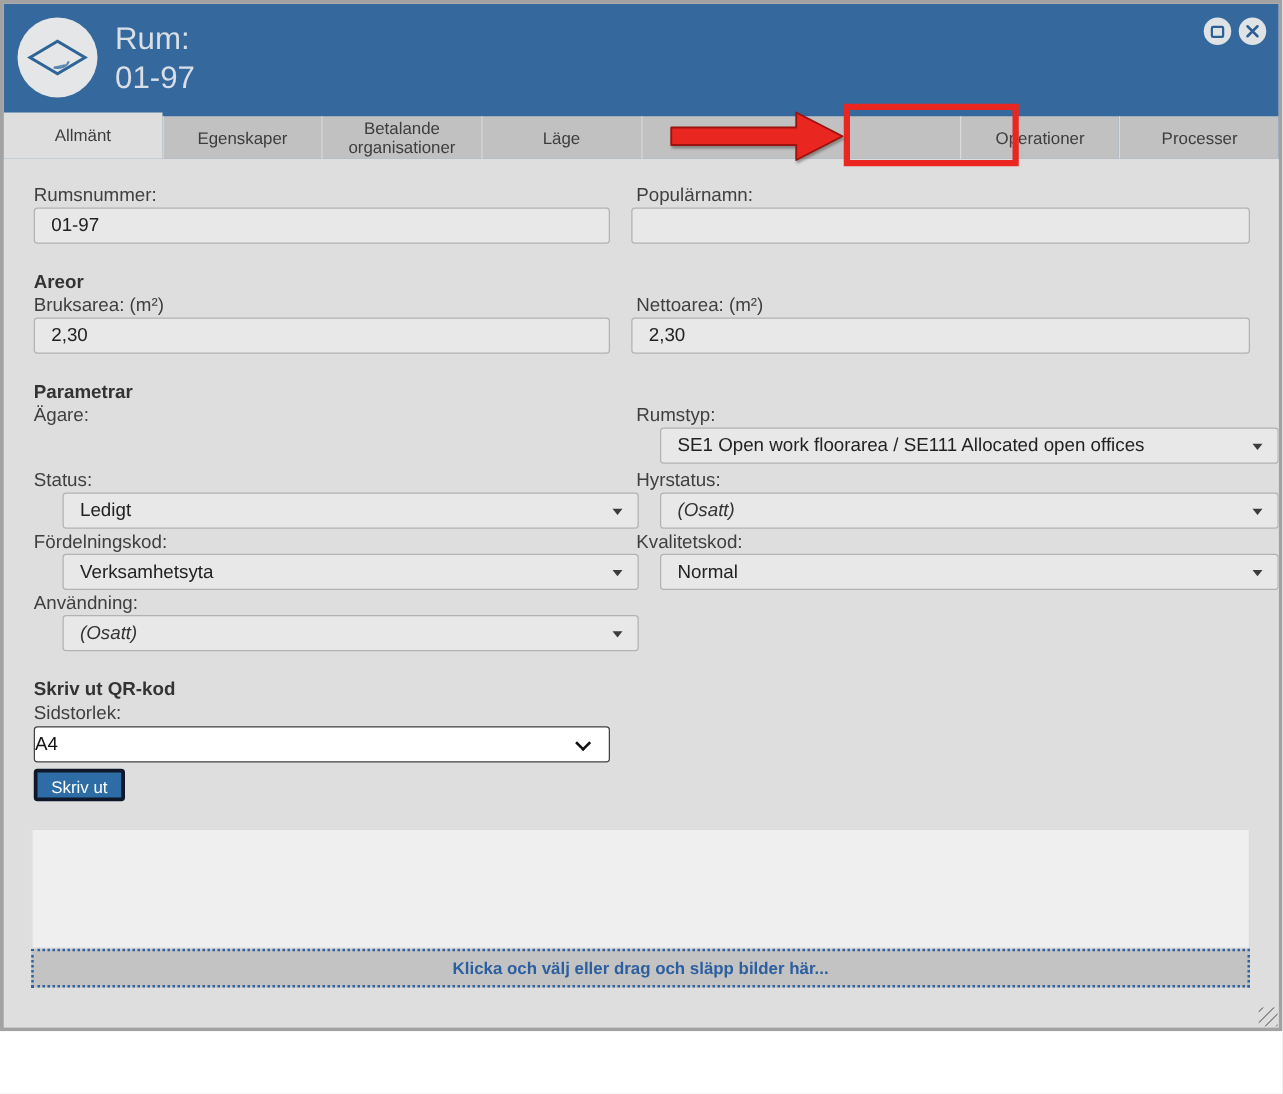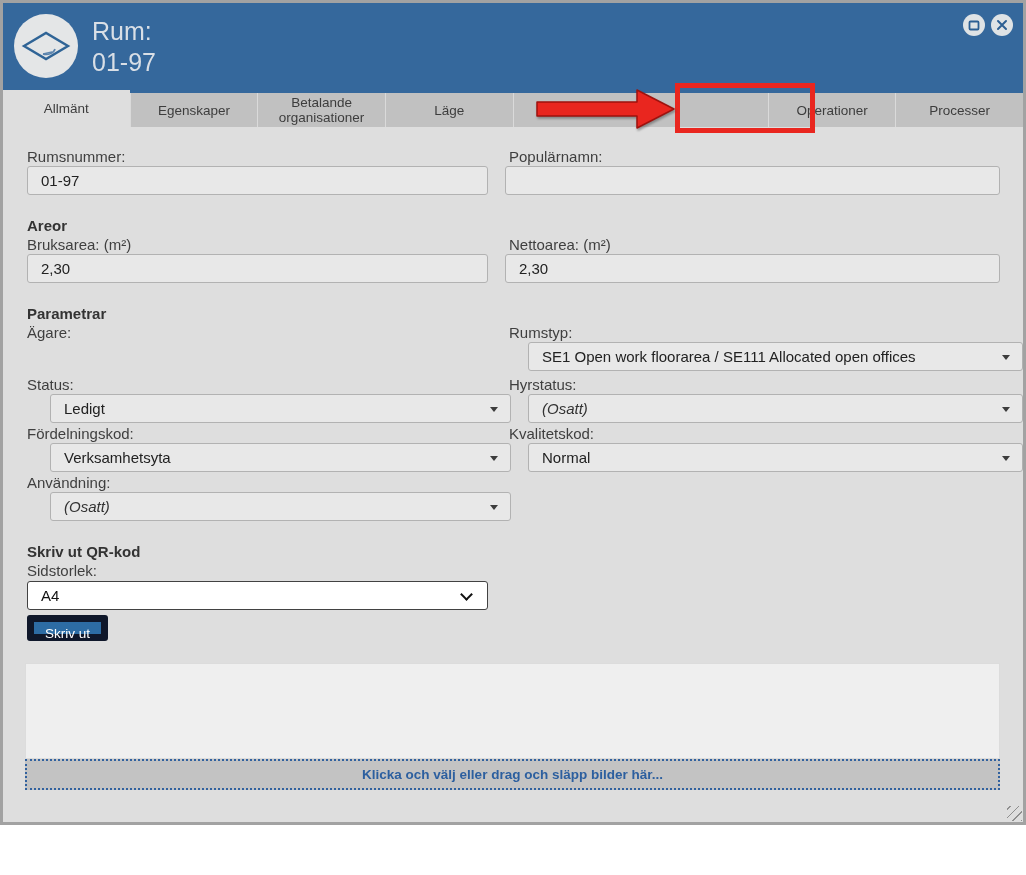--- a/index.html
+++ b/index.html
@@ -69,31 +69,31 @@
     border-top:5.5px solid #3c3c3c;
   }
   .italic { font-style: italic; color:#333; }
 
   .col-l { left:24px; width:461px; }
   .col-r { left:502px; width:495px; }
 
   .native-sel {
     position:absolute; left:24px; top:454px; width:461px; height:29px;
     background:#fff; border:1px solid #424242; border-radius:3px;
-    font-size:15px; color:#111; line-height:27px; padding-left:13px; cursor:pointer;
+    font-size:15px; color:#111; line-height:27px; cursor:pointer;
   }
   .chev {
     position:absolute; right:16px; top:8px; width:9px; height:9px;
     border-right:2.5px solid #111; border-bottom:2.5px solid #111;
     transform: rotate(45deg);
   }
 
   .btn {
     position:absolute; left:24px; top:488px; height:26px; padding:0 11px;
-    background:#2d6ca4; border:7px solid #0f172a; border-radius:3px;
+    background:#2d6ca4; border:3px solid #0f172a; border-radius:3px;
     color:#fff; font-size:13.5px; line-height:24px; cursor:pointer;
   }
 
   .img-panel {
     position:absolute; left:22px; top:536px; width:975px; height:96px;
     background:#efefef; border:1px solid #dcdcdc;
   }
   .dropbar {
     position:absolute; left:22px; top:632px; width:975px; height:31px;
     background:#c3c3c3; border:2px dotted #31619e;

